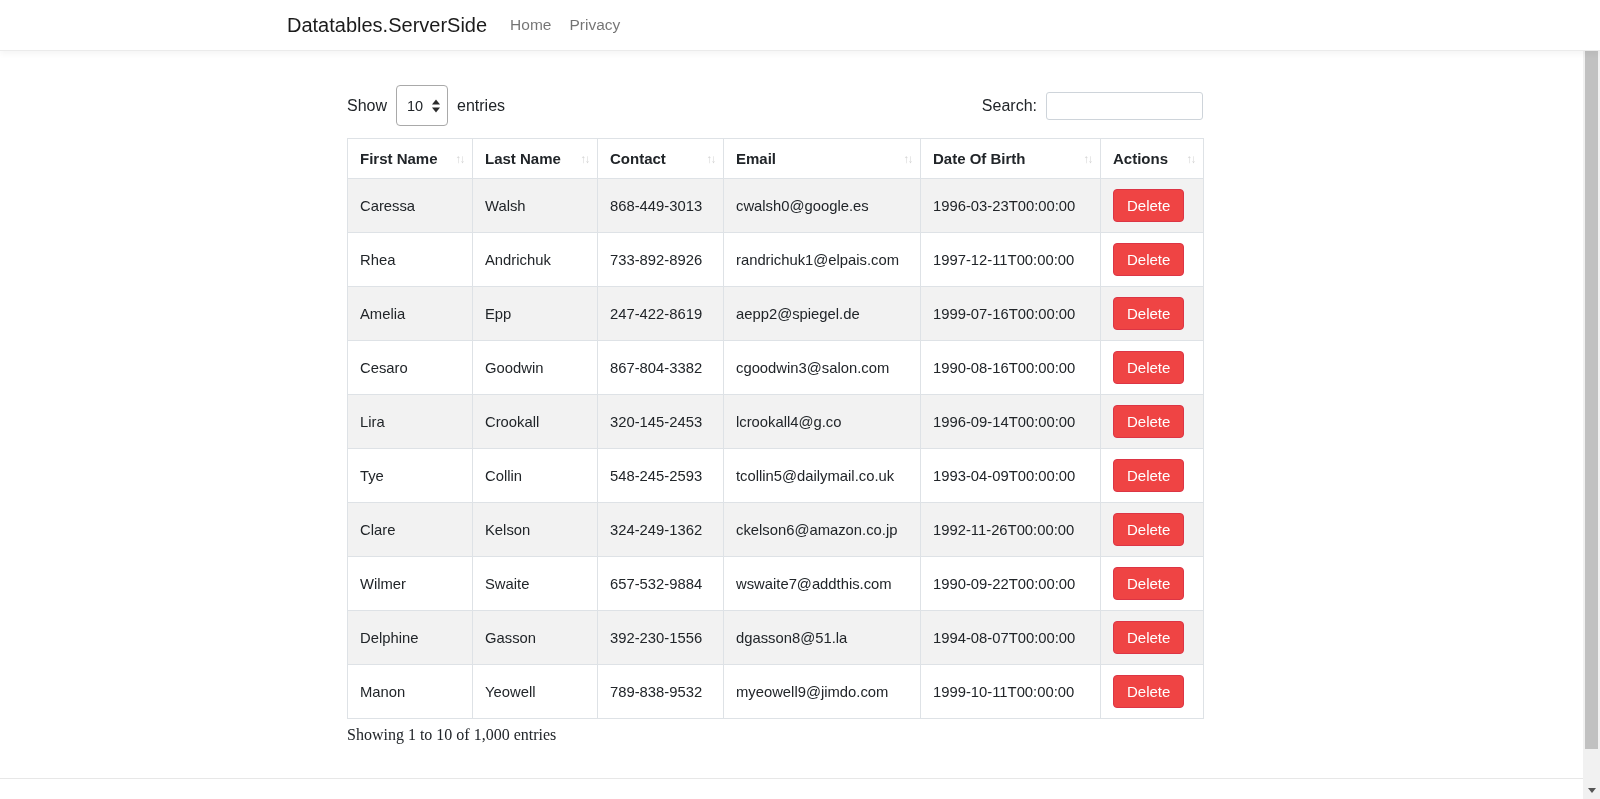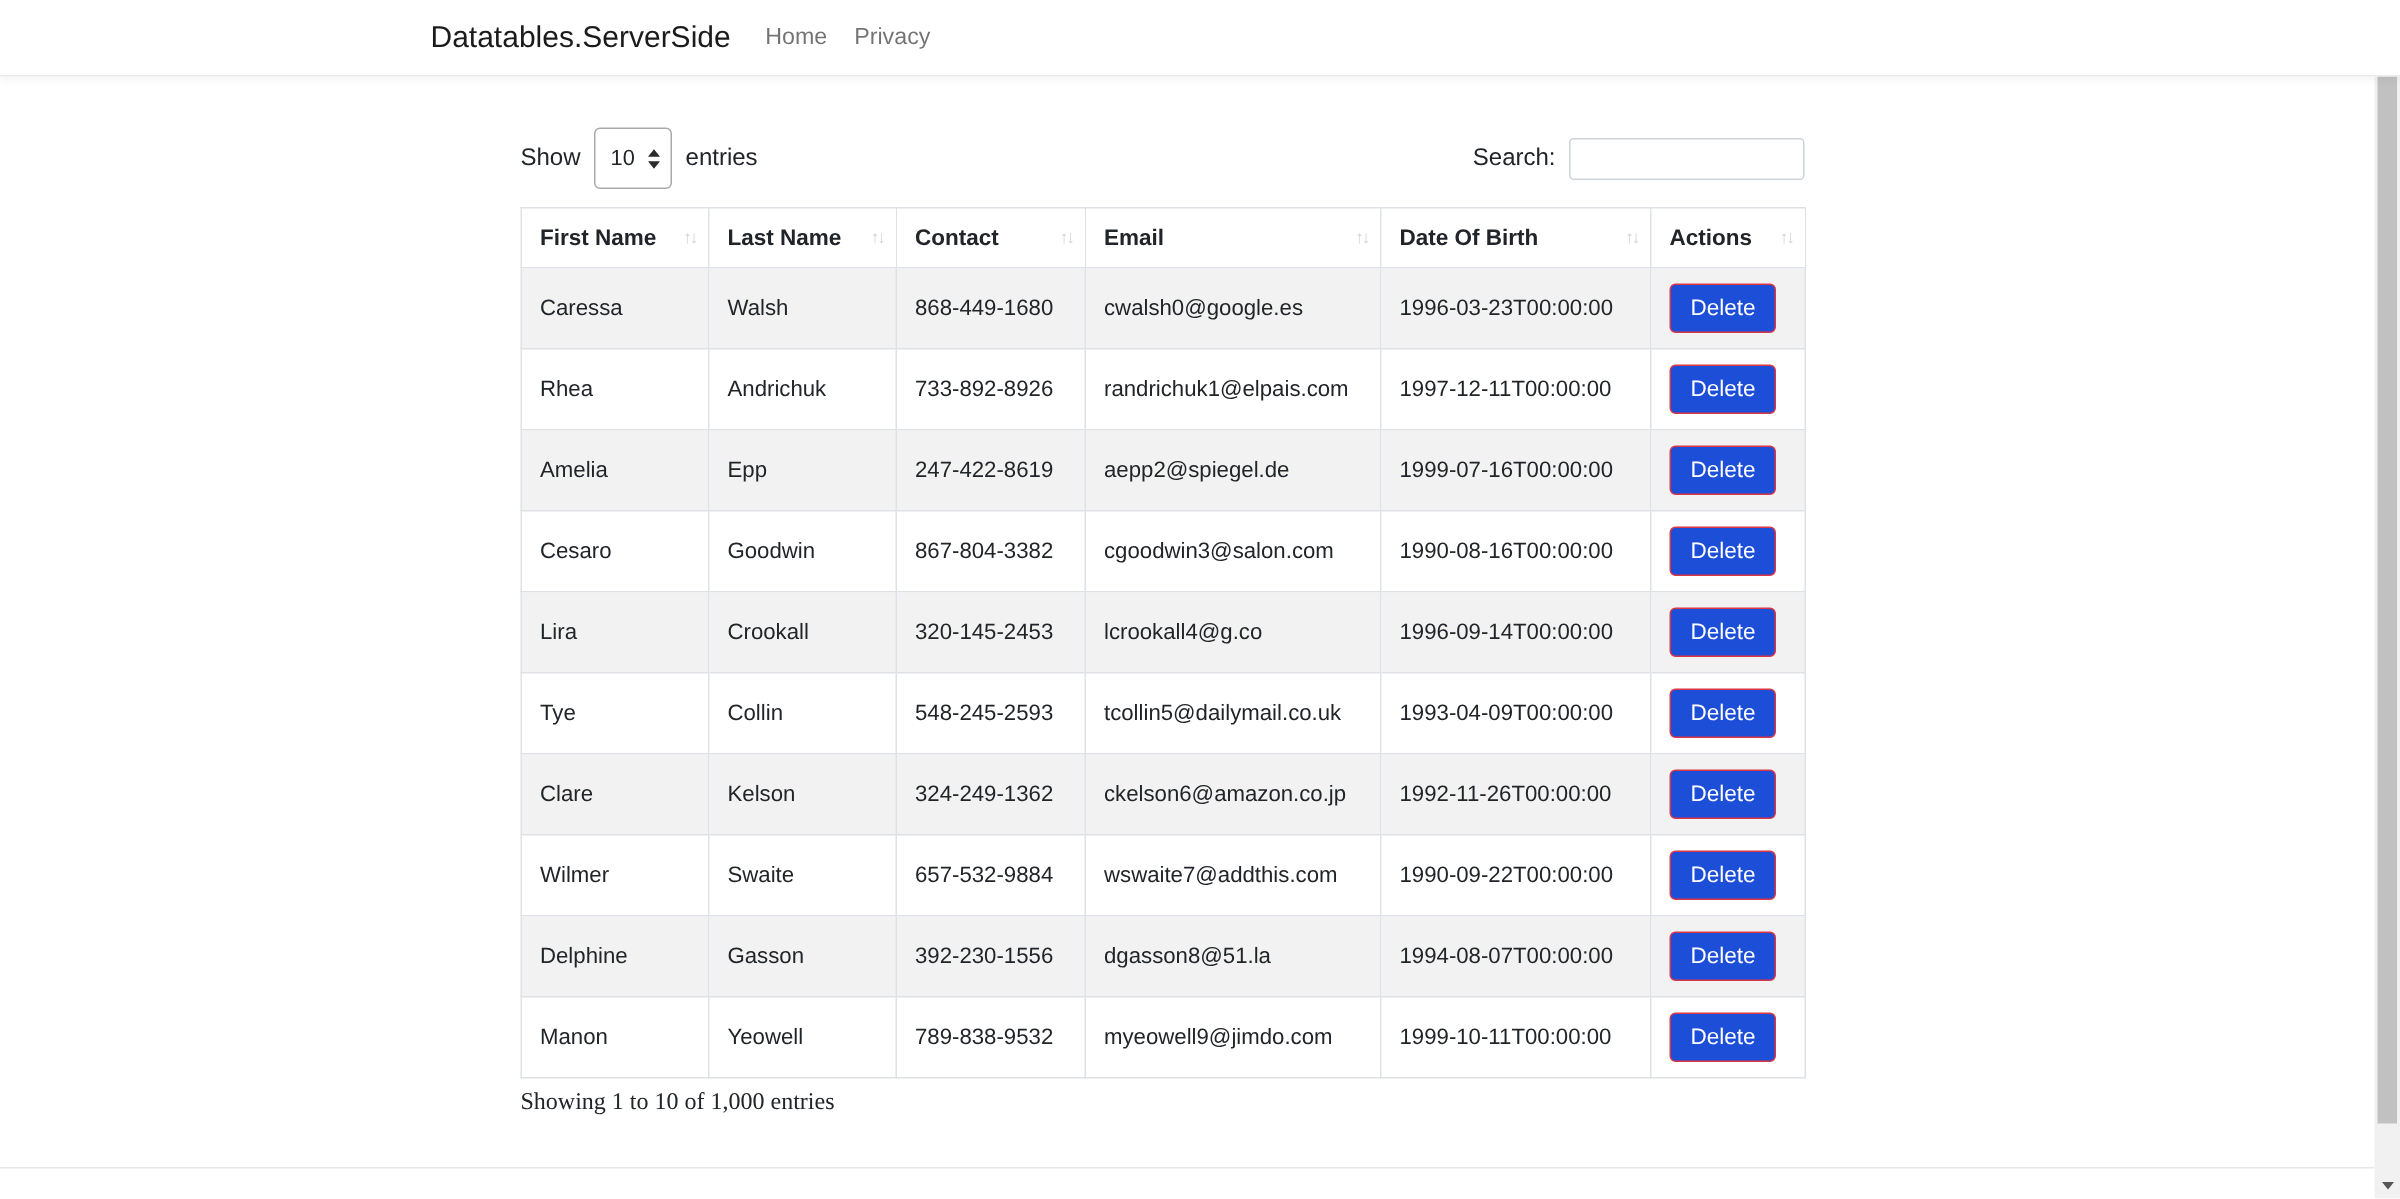--- a/index.html
+++ b/index.html
@@ -55,21 +55,21 @@
     position: absolute; right: 8px; top: 50%; transform: translateY(-50%);
     color: #d3d3d3; font-size: 11.5px; letter-spacing: -1.5px; font-weight: 400;
   }
   .data-table td {
     font-size: 14.8px; padding: 0 12px; height: 54px; color: #212529;
     overflow: hidden; white-space: nowrap;
   }
   .data-table tbody tr:nth-child(odd) { background: #f2f2f2; }
   .data-table tbody tr:nth-child(even) { background: #fff; }
   .delete-btn {
-    background: #1d4ed8; color: #fff; border: 1px solid #dc3545; border-radius: 4px;
+    background: #ef4444; color: #fff; border: 1px solid #dc3545; border-radius: 4px;
     font-size: 15px; padding: 7px 13px; font-family: inherit; cursor: pointer;
   }
 
   
   .footer-row { display: flex; justify-content: space-between; align-items: center; margin-top: 7px; font-family: Liberation Serif, serif; }
   .info { font-size: 16px; color: #212529; }
   .pagination { display: flex; }
   .page-link {
     font-size: 15.5px; line-height: 20px; padding: 8px 13px; border: 1px solid #dee2e6;
     margin-left: -1px; color: #007bff; text-decoration: none; background: #fff; cursor: pointer;
@@ -142,21 +142,21 @@
           <th><span>Contact</span><span class="sort-icon">↑↓</span></th>
           <th><span>Email</span><span class="sort-icon">↑↓</span></th>
           <th><span>Date Of Birth</span><span class="sort-icon">↑↓</span></th>
           <th><span>Actions</span><span class="sort-icon">↑↓</span></th>
         </tr>
     </thead>
     <tbody>
         <tr>
           <td>Caressa</td>
           <td>Walsh</td>
-          <td>868-449-1680</td>
+          <td>868-449-3013</td>
           <td>cwalsh0@google.es</td>
           <td>1996-03-23T00:00:00</td>
           <td class="actions-cell"><button class="delete-btn">Delete</button></td>
         </tr>
         <tr>
           <td>Rhea</td>
           <td>Andrichuk</td>
           <td>733-892-8926</td>
           <td>randrichuk1@elpais.com</td>
           <td>1997-12-11T00:00:00</td>

